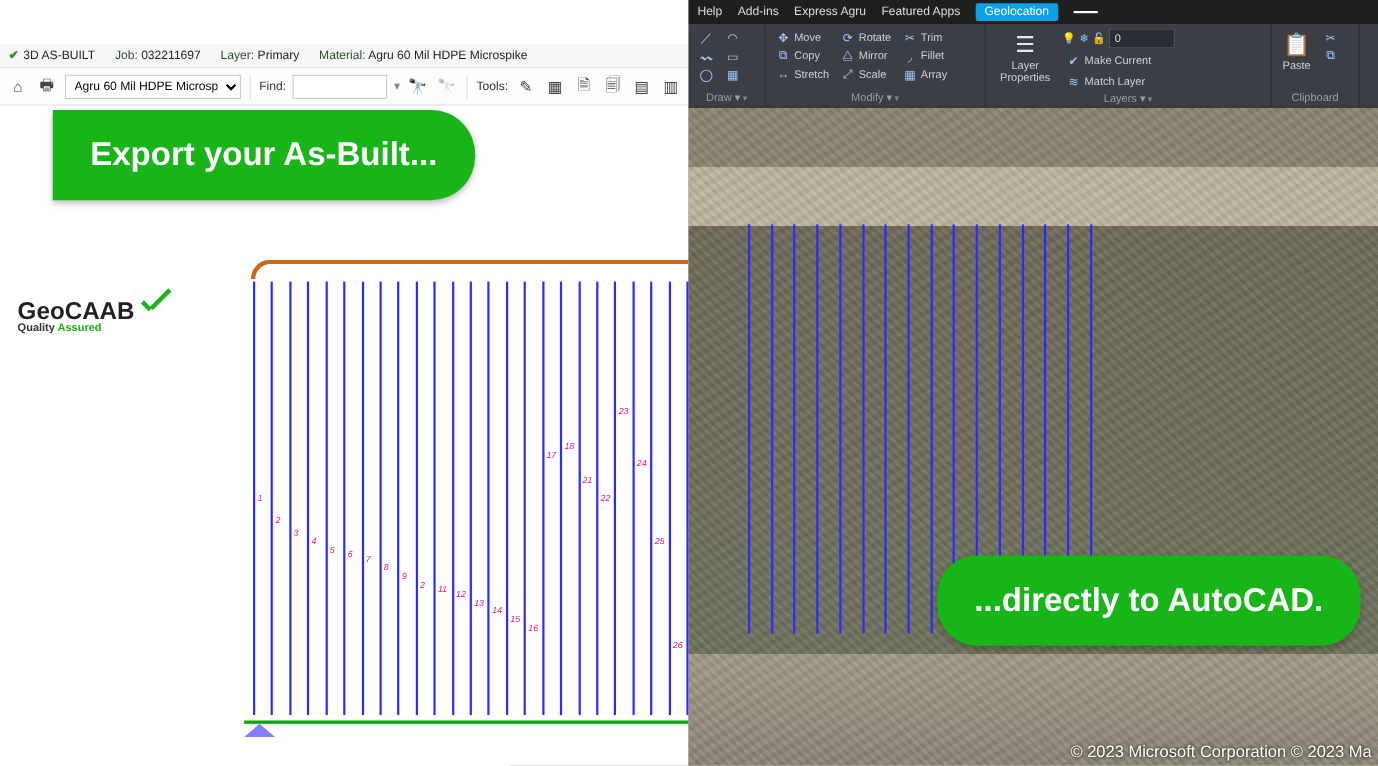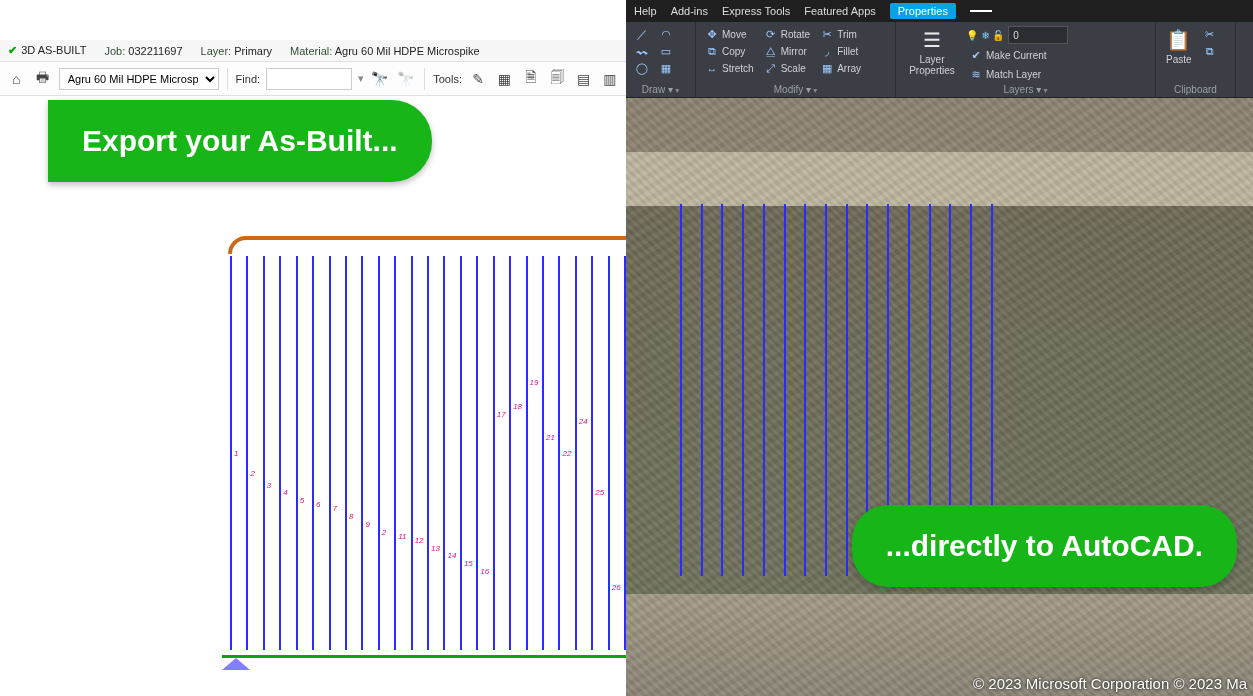--- a/index.html
+++ b/index.html
@@ -188,20 +188,24 @@
     <span class="sep"></span>
     <span>Tools:</span>
     <span class="icon-btn">✎</span>
     <span class="icon-btn">▦</span>
     <span class="icon-btn">🗎</span>
     <span class="icon-btn">🗐</span>
     <span class="icon-btn">▤</span>
     <span class="icon-btn">▥</span>
   </div>
 
+  <div class="logo">
+    <span><span>GeoCAAB</span><span class="check"></span></span>
+    <span class="qa"><span>Quality </span><span class="assured">Assured</span></span>
+  </div>
 
   <div class="drawing">
     <div class="orange-top"></div>
     <div class="cols">
       <span>
           <i class="n" style="top:50%">1</i>
         </span>
       <span>
           <i class="n" style="top:55%">2</i>
         </span>
@@ -247,27 +251,27 @@
       <span>
           <i class="n" style="top:80%">16</i>
         </span>
       <span>
           <i class="n" style="top:40%">17</i>
         </span>
       <span>
           <i class="n" style="top:38%">18</i>
         </span>
       <span>
-          <i class="n" style="top:32%">19</i>
-        </span>
-      <span>
           <i class="n" style="top:46%">21</i>
         </span>
       <span>
           <i class="n" style="top:50%">22</i>
+        </span>
+      <span>
+          <i class="n" style="top:30%">23</i>
         </span>
       <span>
           <i class="n" style="top:42%">24</i>
         </span>
       <span>
           <i class="n" style="top:60%">25</i>
         </span>
       <span>
           <i class="n" style="top:84%">26</i>
         </span>
@@ -275,23 +279,23 @@
     <div class="green-bottom"></div>
     <div class="tri"></div>
   </div>
 </div>
 
 <div class="right-pane">
 
   <div class="acad-menubar">
     <span class="menu-item">Help</span>
     <span class="menu-item">Add-ins</span>
-    <span class="menu-item">Express Tools</span>
+    <span class="menu-item">Express Agru</span>
     <span class="menu-item">Featured Apps</span>
-    <span class="geoloc">Properties</span>
+    <span class="geoloc">Geolocation</span>
     <span class="dash"></span>
   </div>
 
   <div class="acad-ribbon">
 
     <div class="ribbon-panel" style="width:70px">
       <div class="panel-body">
         <div class="rcol">
           <div class="rbtn">
               <span class="ic">／</span>

